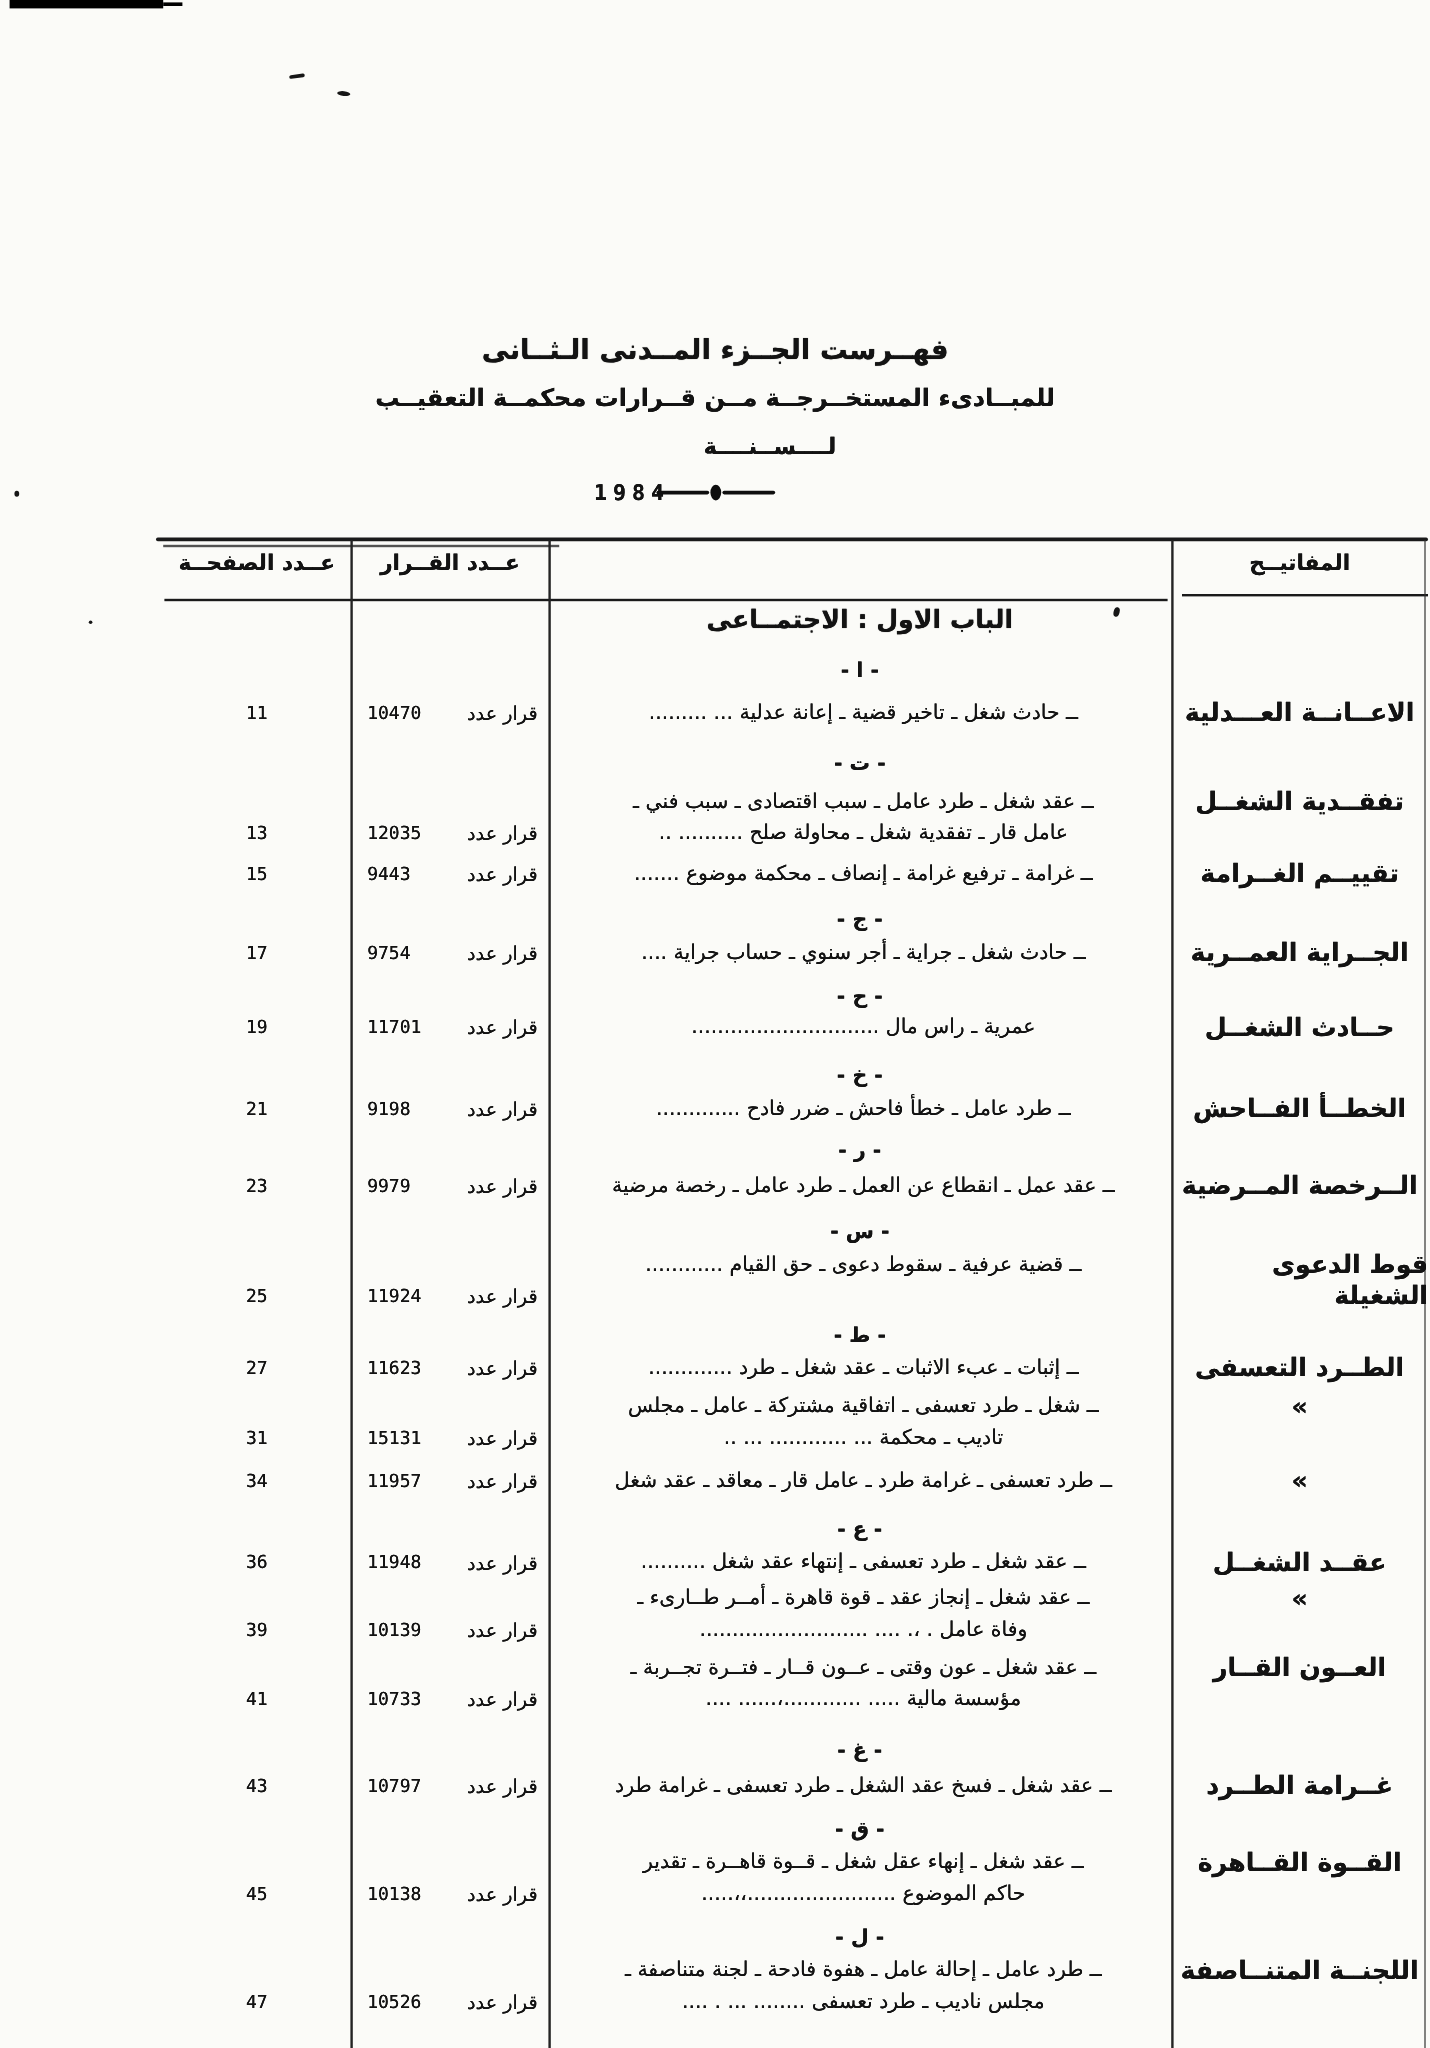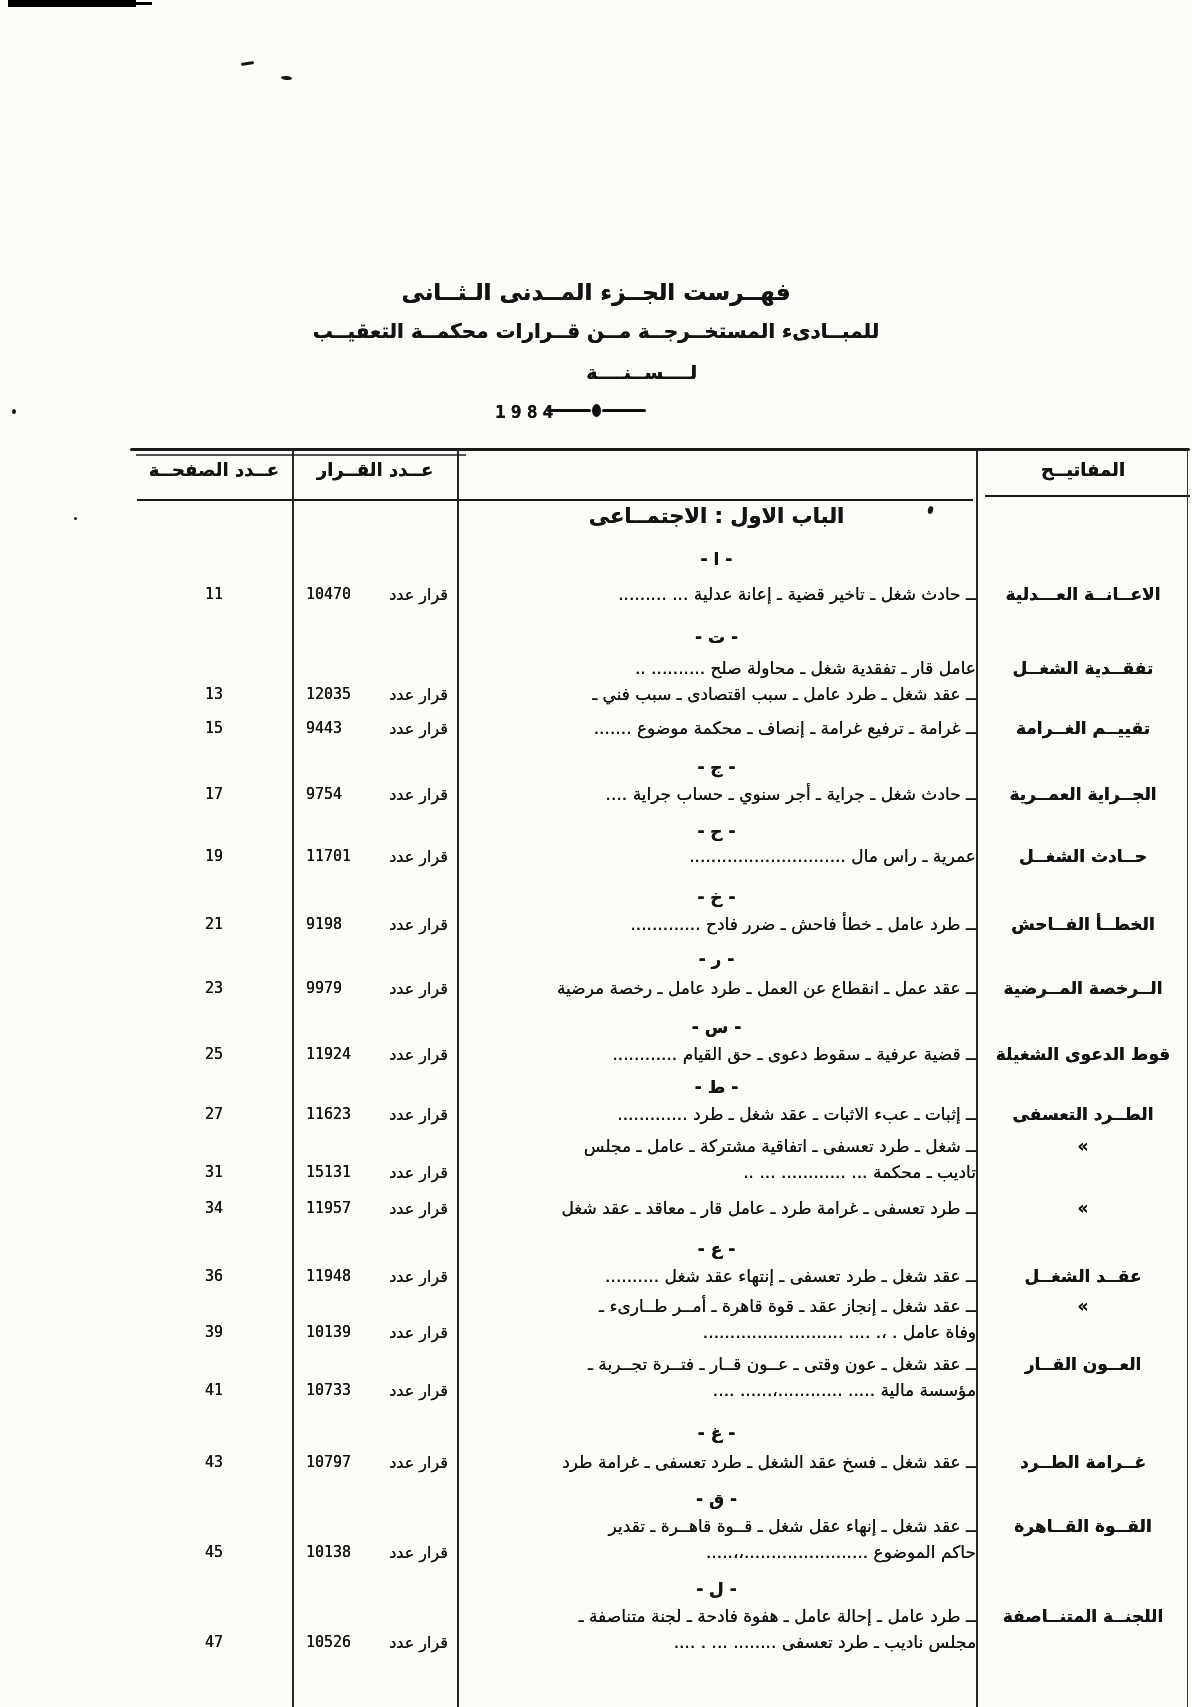--- a/index.html
+++ b/index.html
@@ -31,22 +31,22 @@
   .vl1{left:292px;} .vl2{left:457px;} .vl3{left:976px;} .vl4{left:1187px;width:1.4px;background:#333;}
   
   .hdr{left:135px;top:459px;width:1055px;direction:rtl;display:grid;grid-template-columns:214px 519px 164px 158px;
        font-weight:bold;font-size:18px;text-shadow:0 0 .5px #000;}
   .hdr div{text-align:center;}
   
   .rows{left:135px;top:491px;width:1055px;direction:rtl;}
   .row{display:grid;grid-template-columns:214px 519px 164px 158px;}
   .r-chapter .c-ch{grid-column:2;text-align:center;font-weight:bold;font-size:21px;line-height:38px;text-shadow:0 0 .6px #000;}
   .r-letter .c-letter{grid-column:2;text-align:center;font-weight:bold;font-size:17px;line-height:24px;text-shadow:0 0 .5px #000;}
-  .c-keys{display:flex;justify-content:center;align-items:flex-start;font-weight:bold;font-size:17px;line-height:26px;text-shadow:0 0 .5px #000;}
-  .c-content{font-size:17px;line-height:26px;text-align:right;padding-left:6px;text-shadow:0 0 .4px #000;}
+  .c-keys{display:flex;justify-content:center;align-items:flex-start;font-weight:bold;font-size:21px;line-height:26px;text-shadow:0 0 .5px #000;}
+  .c-content{font-size:17px;line-height:26px;text-align:center;padding-left:6px;text-shadow:0 0 .4px #000;}
   .c-dec{align-self:end;display:flex;justify-content:space-between;align-items:center;height:26px;padding:0 9px 0 13px;font-size:16px;white-space:nowrap;text-shadow:0 0 .4px #000;}
   .dec-num{font-family:"DejaVu Sans Mono",monospace;font-size:15px;direction:ltr;unicode-bidi:embed;}
   .c-page{align-self:end;height:26px;line-height:26px;text-align:center;font-family:"DejaVu Sans Mono",monospace;font-size:15px;text-shadow:0 0 .4px #000;}
 </style>
 </head>
 <body>
 
 <div class="abs topbar"></div>
 <div class="abs topbar-tail"></div>
 <div class="abs speck" style="left:241px;top:62px;width:13px;height:3px;border-radius:2px;transform:rotate(-8deg);"></div>
@@ -109,22 +109,22 @@
 
   <div class="row r-letter" style="margin-top:18px">
     <div class="c-letter">- ت -</div>
   </div>
 
   <div class="row r-entry" style="margin-top:6px">
     <div class="c-keys">
         <span>تفقــدية الشغــل</span>
       </div>
     <div class="c-content">
+      <div>ــ عقد شغل ـ طرد عامل ـ سبب اقتصادى ـ سبب فني ـ</div>
       <div>عامل قار ـ تفقدية شغل ـ محاولة صلح .......... ..</div>
-      <div>ــ عقد شغل ـ طرد عامل ـ سبب اقتصادى ـ سبب فني ـ</div>
     </div>
     <div class="c-dec">
       <span>قرار عدد</span>
       <span class="dec-num">12035</span>
     </div>
     <div class="c-page">13</div>
   </div>
 
   <div class="row r-entry" style="margin-top:8px">
     <div class="c-keys">

